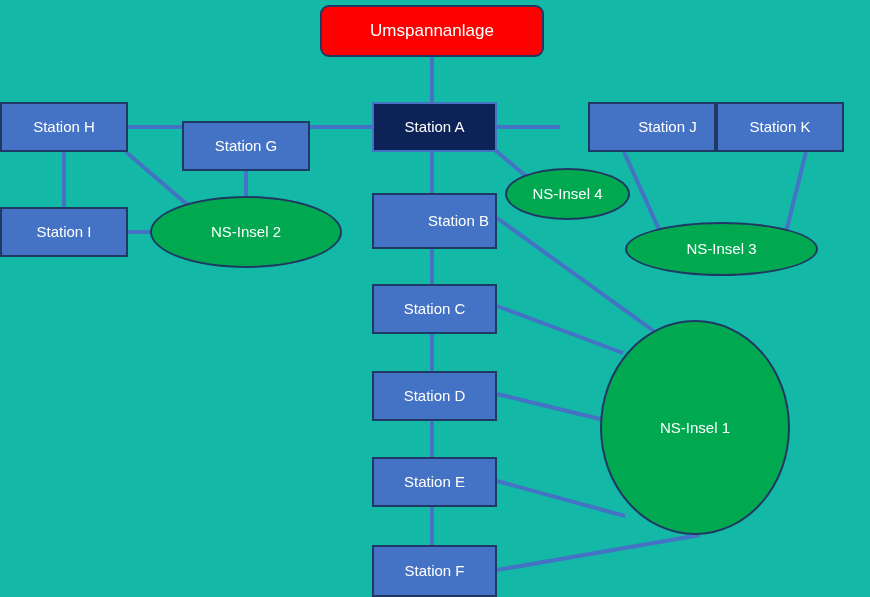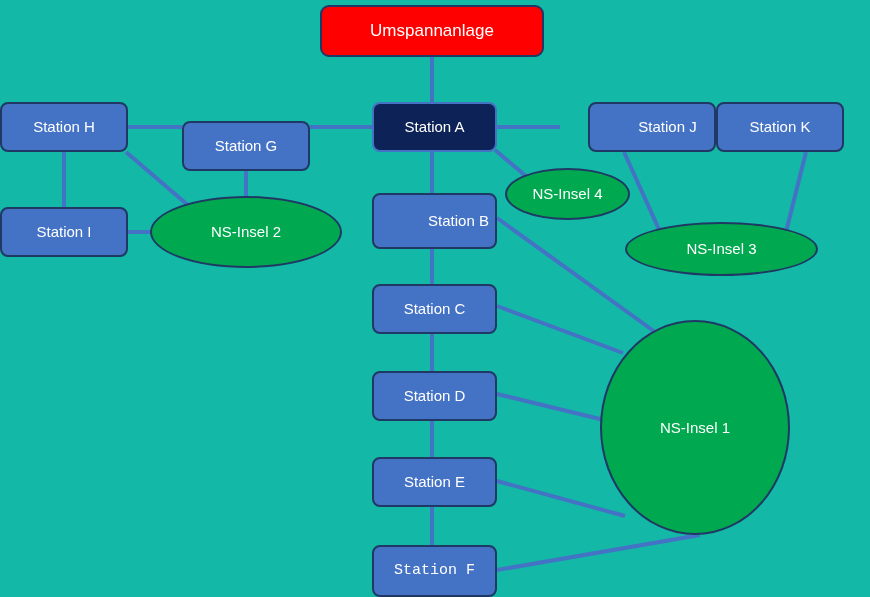--- a/index.html
+++ b/index.html
@@ -27,21 +27,20 @@
     position: absolute;
     display: flex;
     align-items: center;
     justify-content: center;
     text-align: center;
     color: #FFFFFF;
     font-size: 15px;
     line-height: 1.15;
     box-sizing: border-box;
     white-space: nowrap;
-    border-radius: 8px;
   }
   .node.station {
     background: #4472C4;
     border: 2px solid #1F3864;
   }
   .node.station-main {
     background: #0D2357;
     border: 2px solid #4472C4;
   }
   .node.substation {
@@ -113,21 +112,21 @@
       </div>
       <div class="node station" style="left: 372px; top: 284px; width: 125px; height: 50px;">
         <span>Station C</span>
       </div>
       <div class="node station" style="left: 372px; top: 371px; width: 125px; height: 50px;">
         <span>Station D</span>
       </div>
       <div class="node station" style="left: 372px; top: 457px; width: 125px; height: 50px;">
         <span>Station E</span>
       </div>
-      <div class="node station" style="left: 372px; top: 545px; width: 125px; height: 52px; font-family: Liberation Mono, monospace;">
+      <div class="node station" style="left: 372px; top: 545px; width: 125px; height: 52px;">
         <span>Station F</span>
       </div>
       <div class="node island" style="left: 150px; top: 196px; width: 192px; height: 72px;">
         <span>NS-Insel 2</span>
       </div>
       <div class="node island" style="left: 505px; top: 168px; width: 125px; height: 52px;">
         <span>NS-Insel 4</span>
       </div>
       <div class="node island" style="left: 625px; top: 222px; width: 193px; height: 54px;">
         <span>NS-Insel 3</span>

